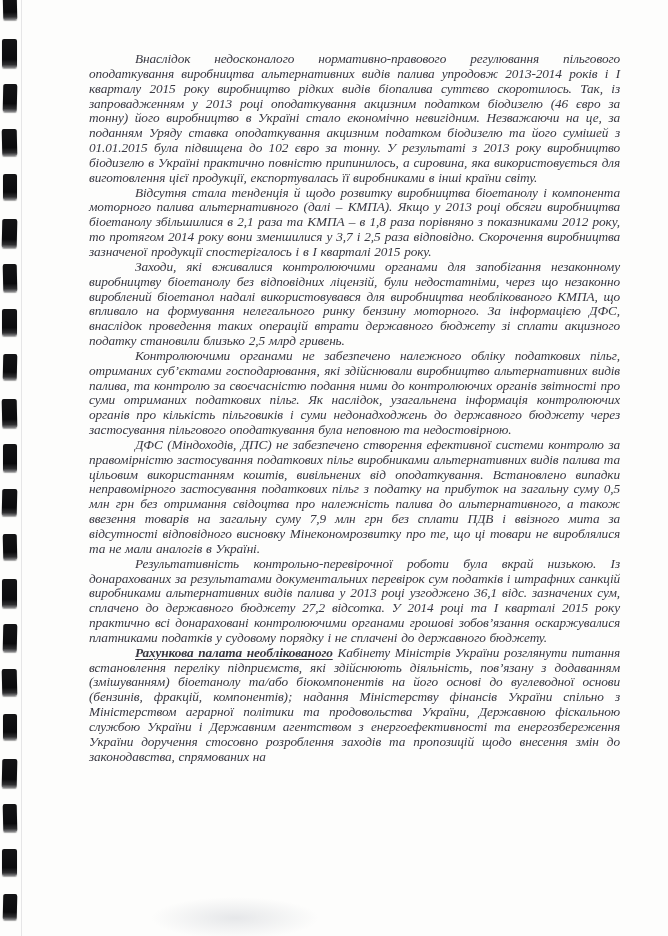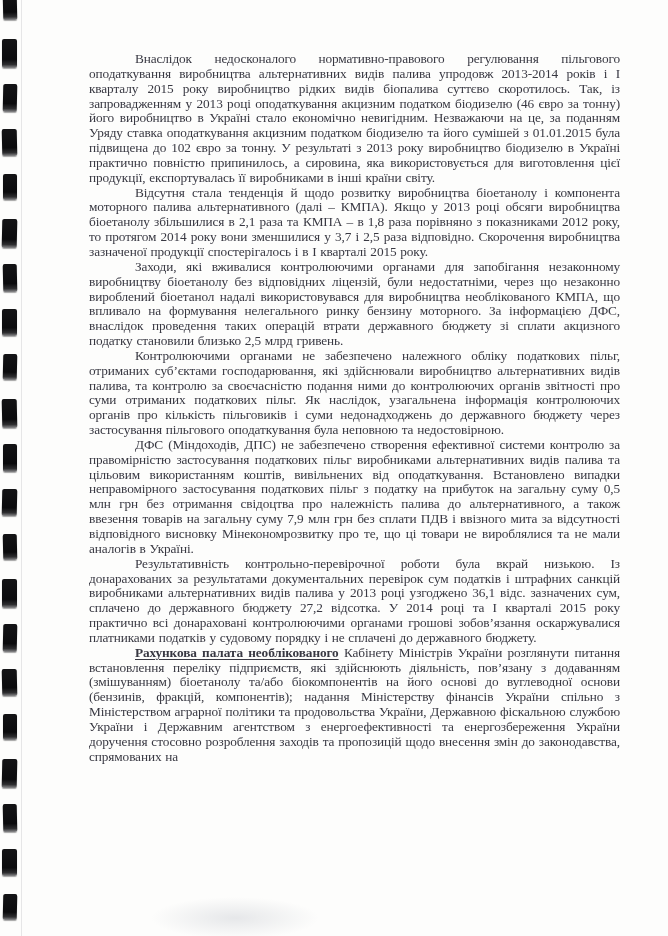--- a/index.html
+++ b/index.html
@@ -48,20 +48,21 @@
     position: absolute;
     left: 89px;
     top: 52px;
     width: 531px;
     color: #383842;
     font-size: 13.3px;
     line-height: 14.85px;
     text-align: justify;
     letter-spacing: -0.12px;
     word-spacing: 0.6px;
+    font-style: italic;
   }
   .text-block p {
     margin: 0;
     text-indent: 46px;
   }
   .lead {
     font-weight: bold;
     text-decoration: underline;
     text-decoration-thickness: 1.3px;
     text-underline-offset: 2px;

